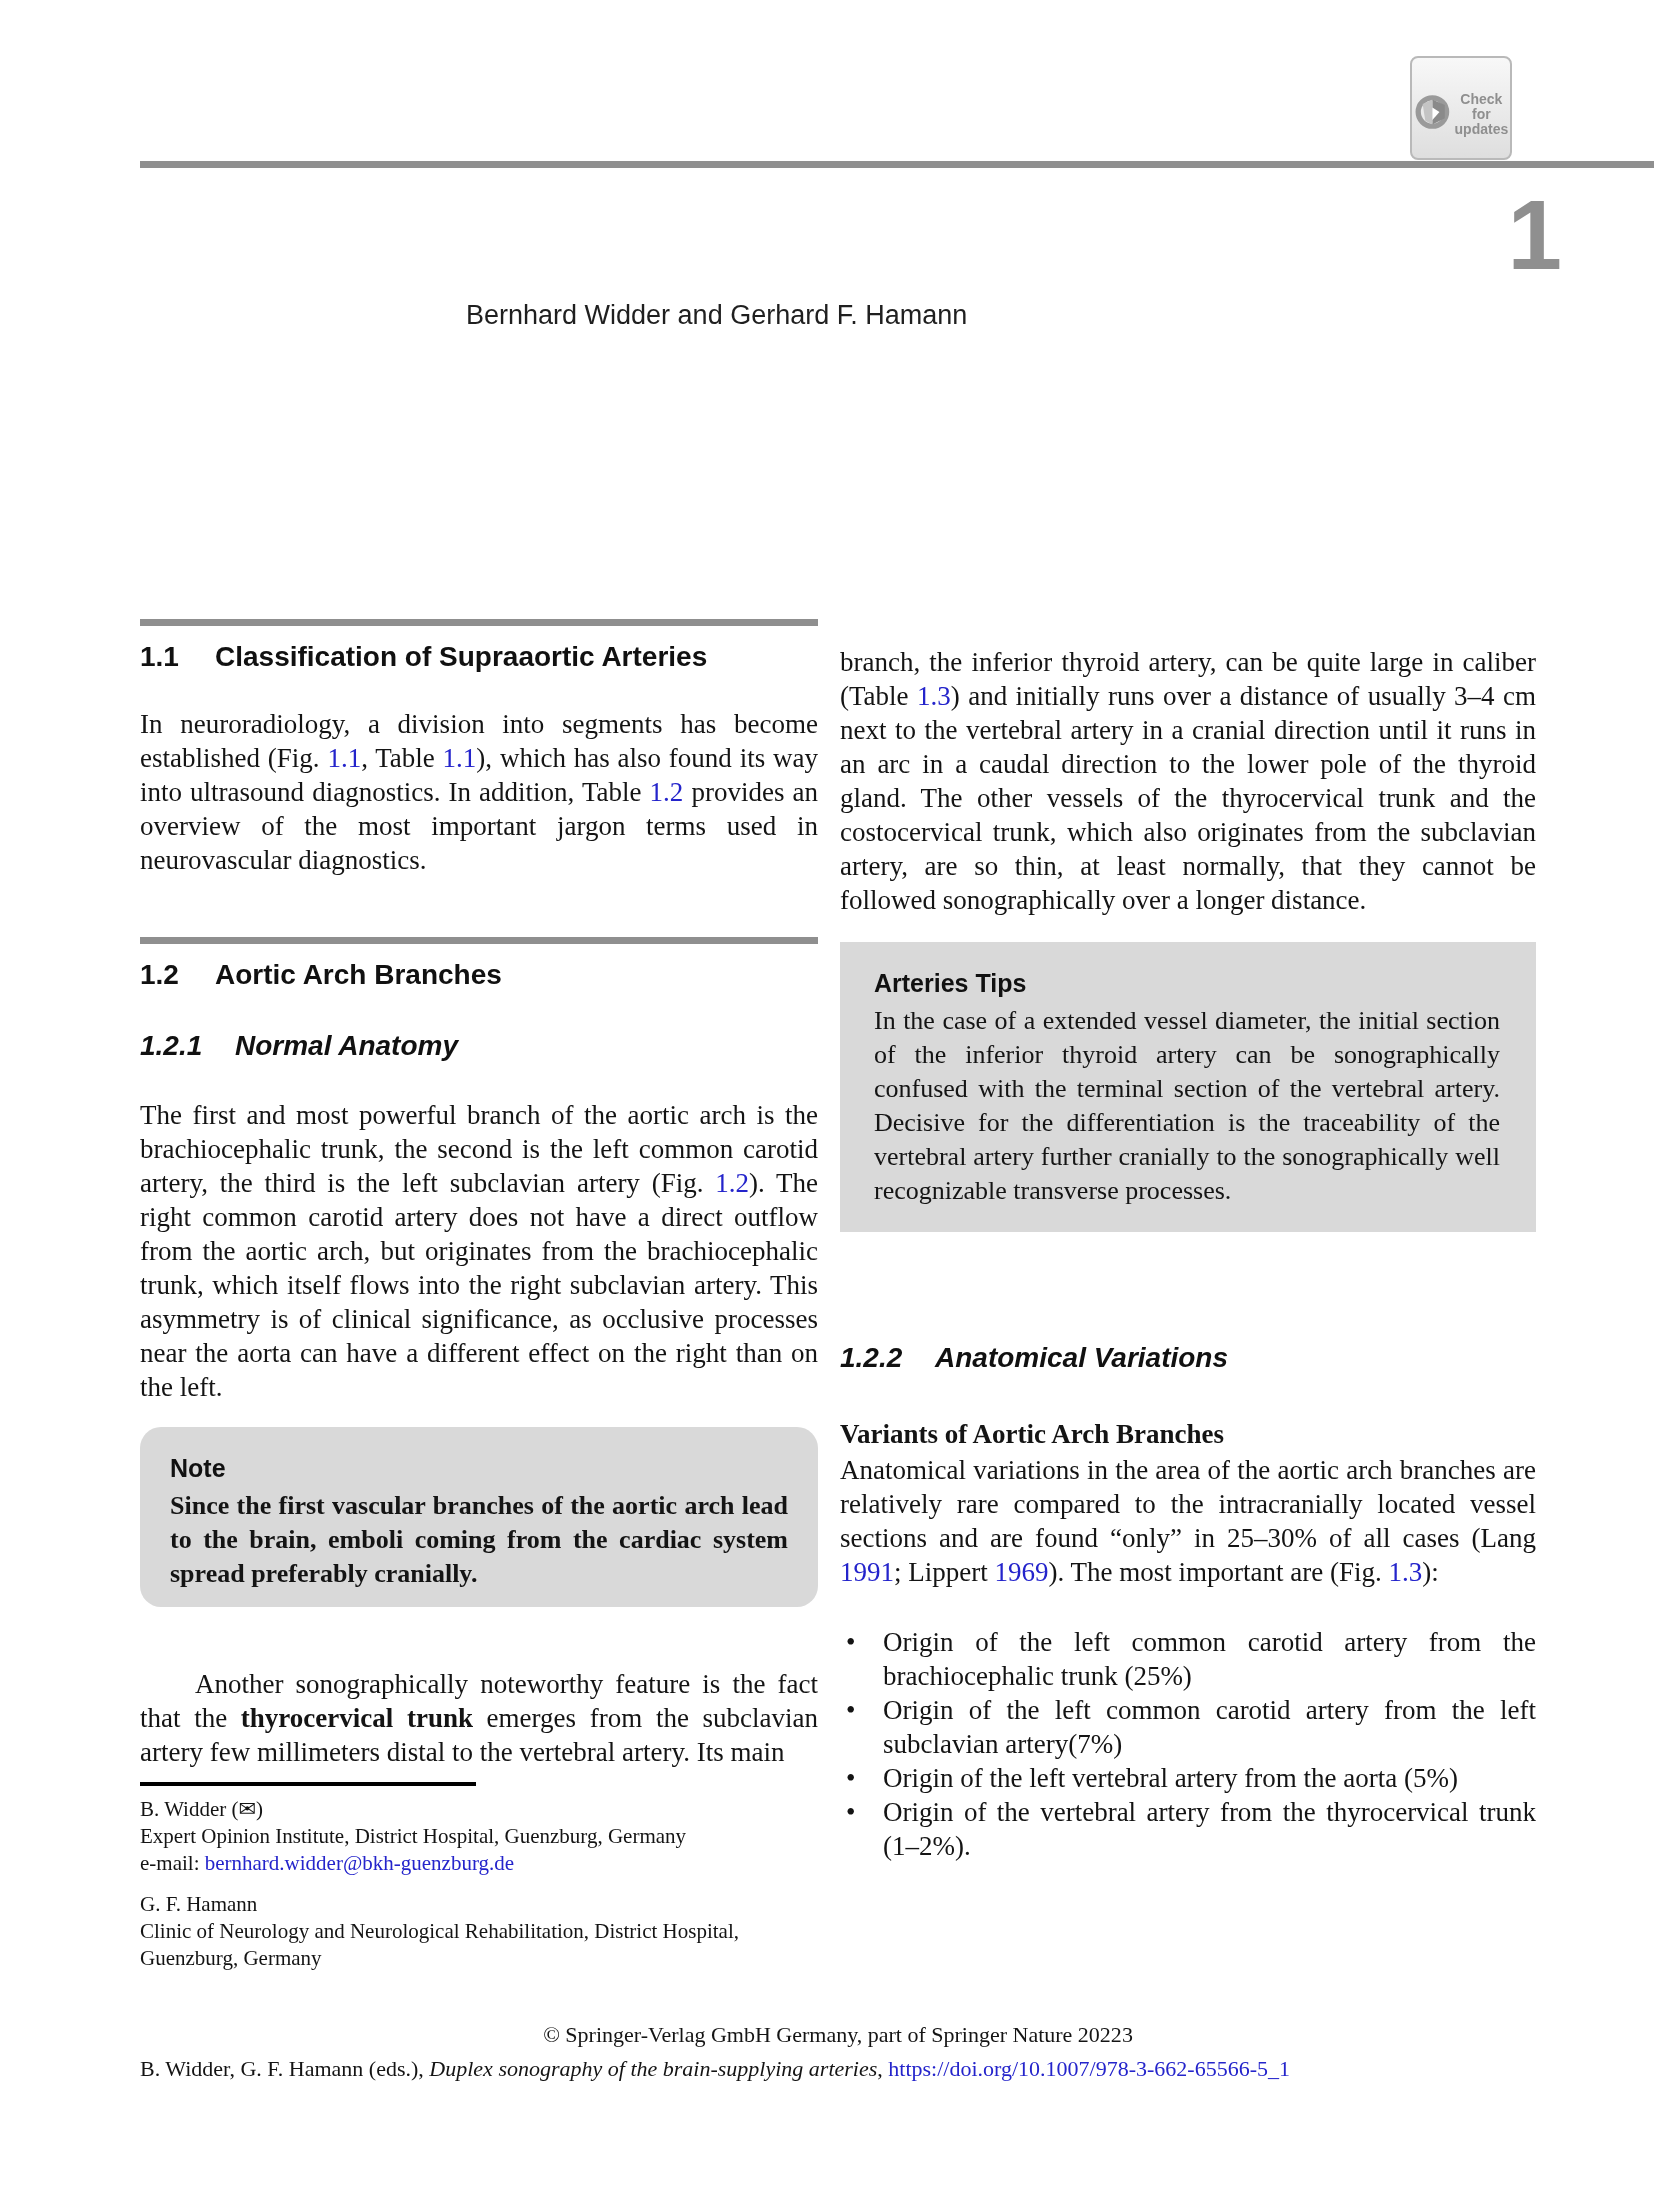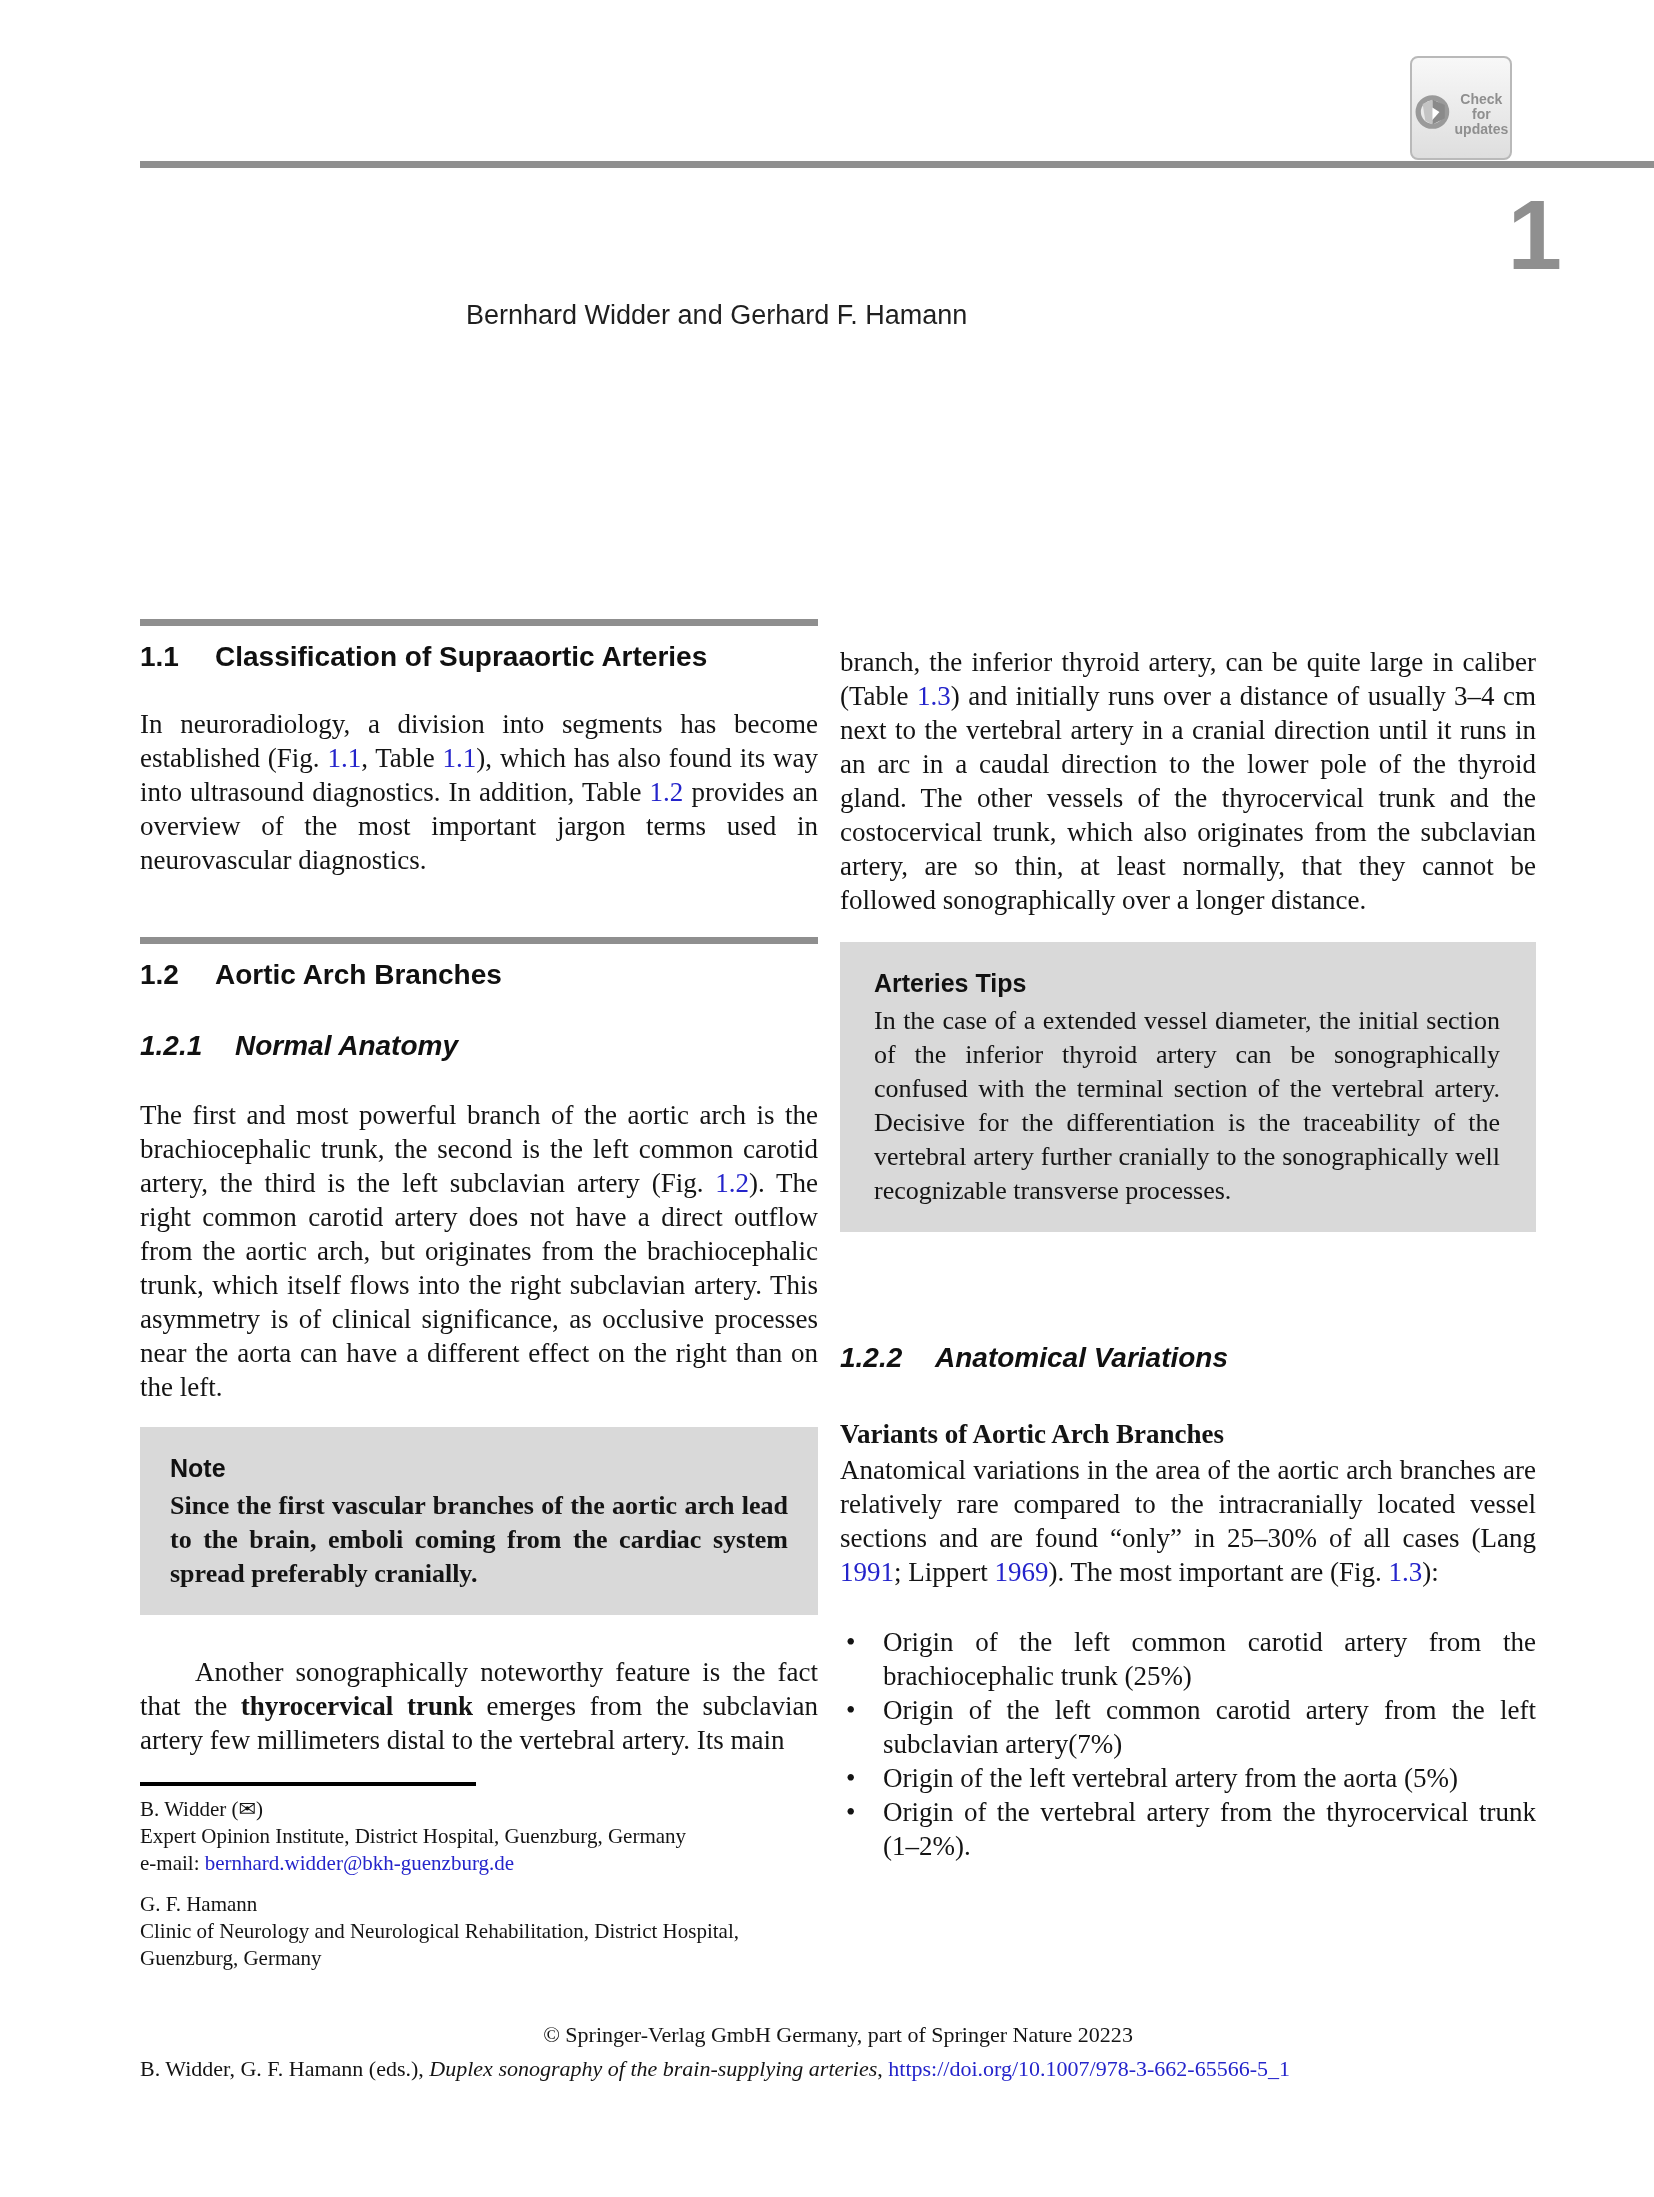--- a/index.html
+++ b/index.html
@@ -48,28 +48,28 @@
       font-weight:bold;font-size:28px;line-height:32px;color:#111;white-space:nowrap;}
   .h2 .hnum{width:75px;flex:0 0 auto;}
   .h3{display:flex;font-family:"Liberation Sans",sans-serif;
       font-weight:bold;font-size:28px;line-height:32px;color:#111;white-space:nowrap;font-style:italic;}
   .h3 .hnum{width:95px;flex:0 0 auto;}
   .left .h3{margin-top:39px;}
   p.body{margin:0;text-align:justify;}
   .left p.p1{margin-top:34px;}
   .left .rule2{margin-top:60px;}
   .left p.p2{margin-top:36px;}
-  .left p.p3{margin-top:40px;text-indent:55px;}
+  .left p.p3{margin-top:60px;text-indent:55px;}
   .right p.p1{margin-top:34px;}
   .right .h122{margin-top:110px;}
   .variants-h{margin-top:44px;font-weight:bold;font-size:27px;line-height:32px;}
   .right p.p2{margin-top:3px;}
   
   .gray-box{background:var(--box_gray);box-sizing:border-box;}
-  .note-box{margin-top:23px;padding:26px 30px 24px 30px;}
+  .note-box{margin-top:23px;padding:26px 30px 16px 30px;border-radius:21px;}
   .tips-box{margin-top:25px;padding:26px 36px 24px 34px;}
   .box-label{font-family:"Liberation Sans",sans-serif;font-weight:bold;font-size:25px;line-height:30px;color:#111;}
   .note-text{margin-top:6px;font-weight:bold;font-size:26px;line-height:34px;text-align:justify;}
   .tips-text{margin-top:6px;font-size:26px;line-height:34px;text-align:justify;}
   
   .bullets{list-style:none;margin:36px 0 0 0;padding:0;}
   .bullets li{display:flex;margin:0;}
   .bullets .marker{width:14px;flex:0 0 auto;padding-left:6px;}
   .bullets .btext{margin-left:23px;text-align:justify;flex:1 1 auto;}
   

